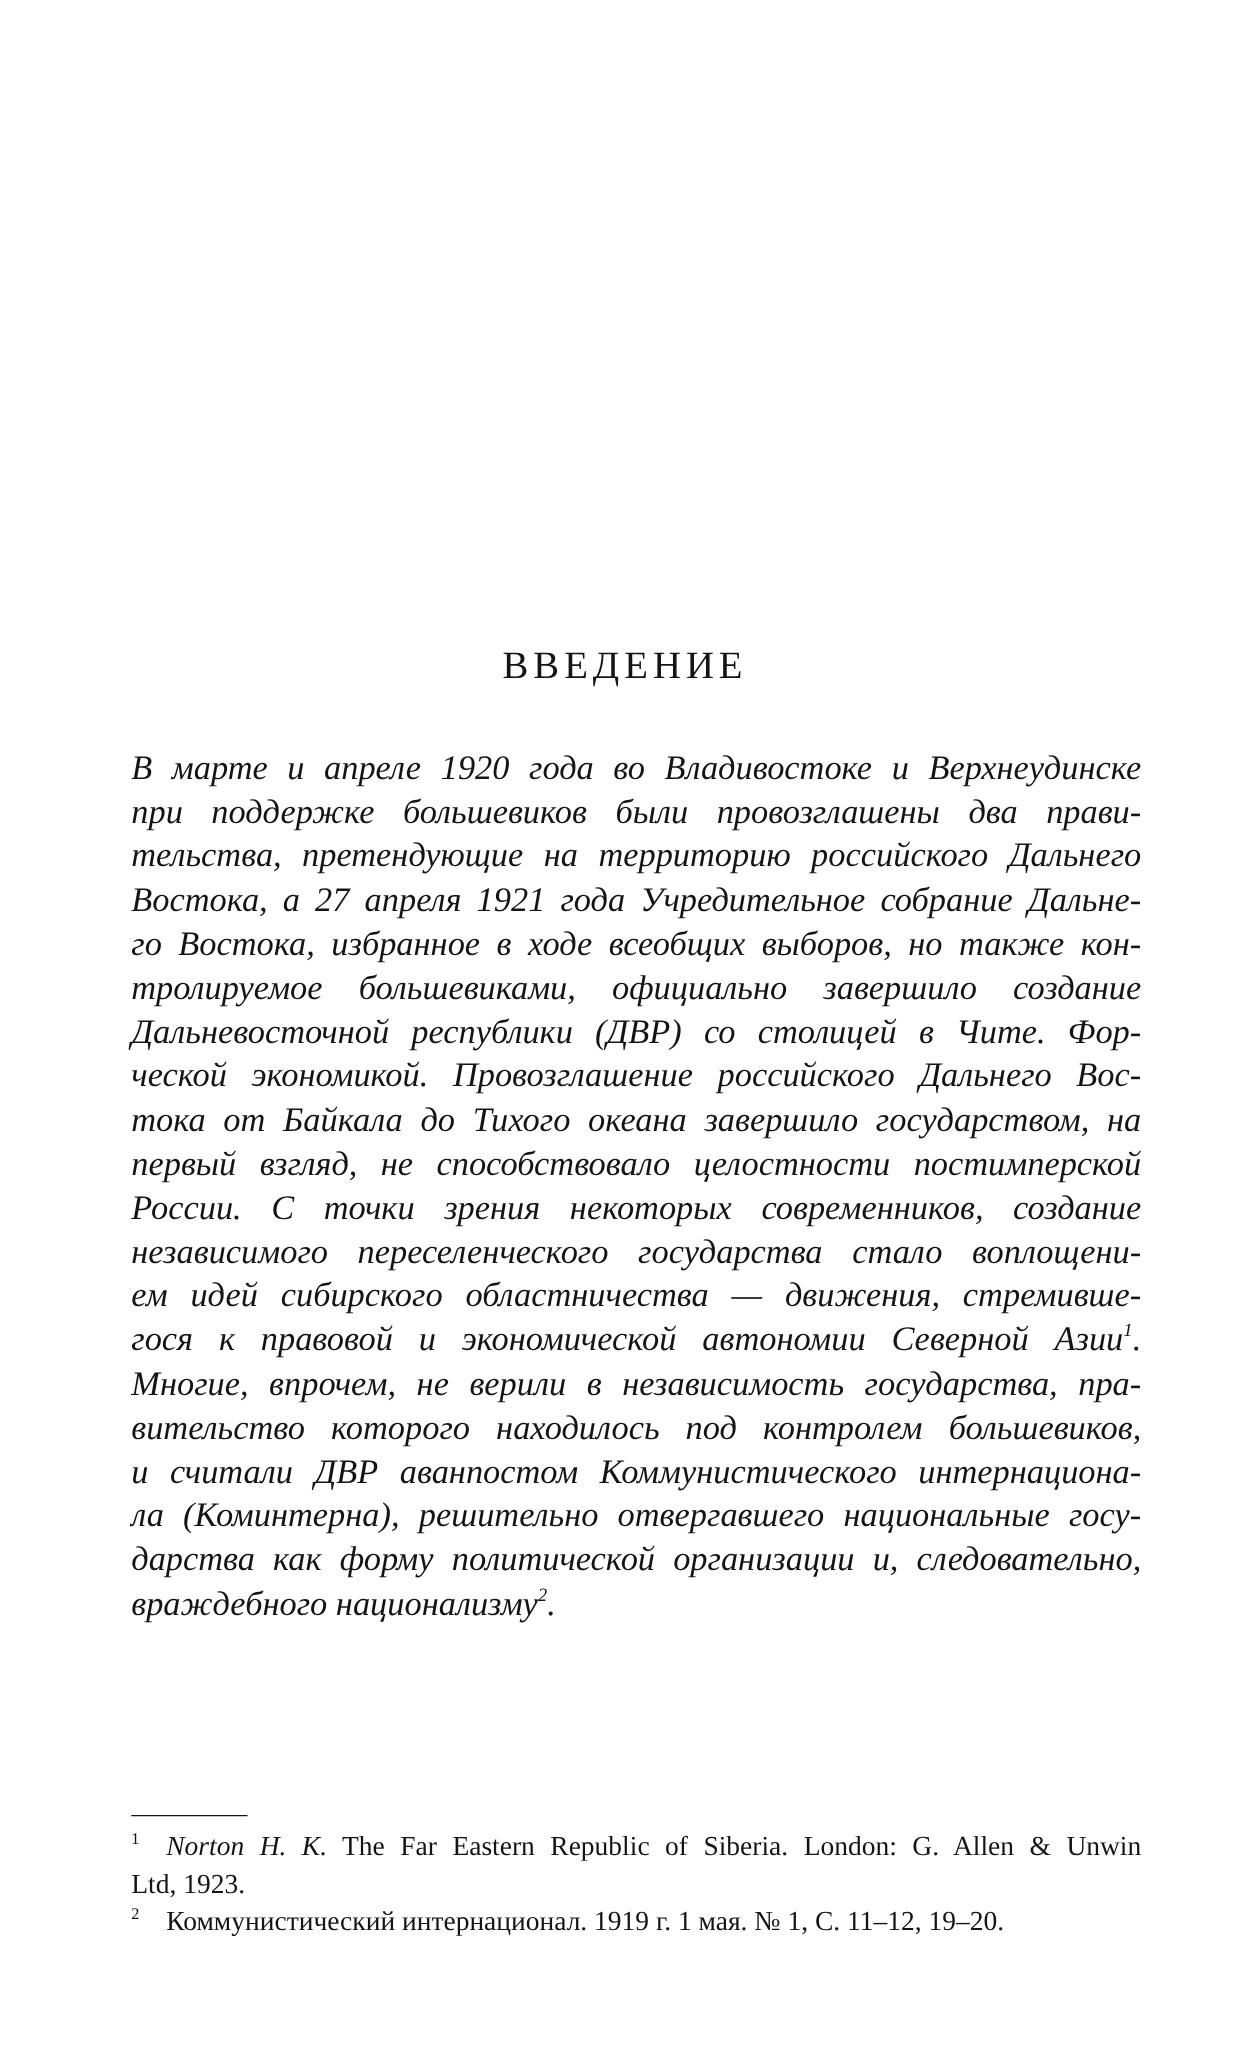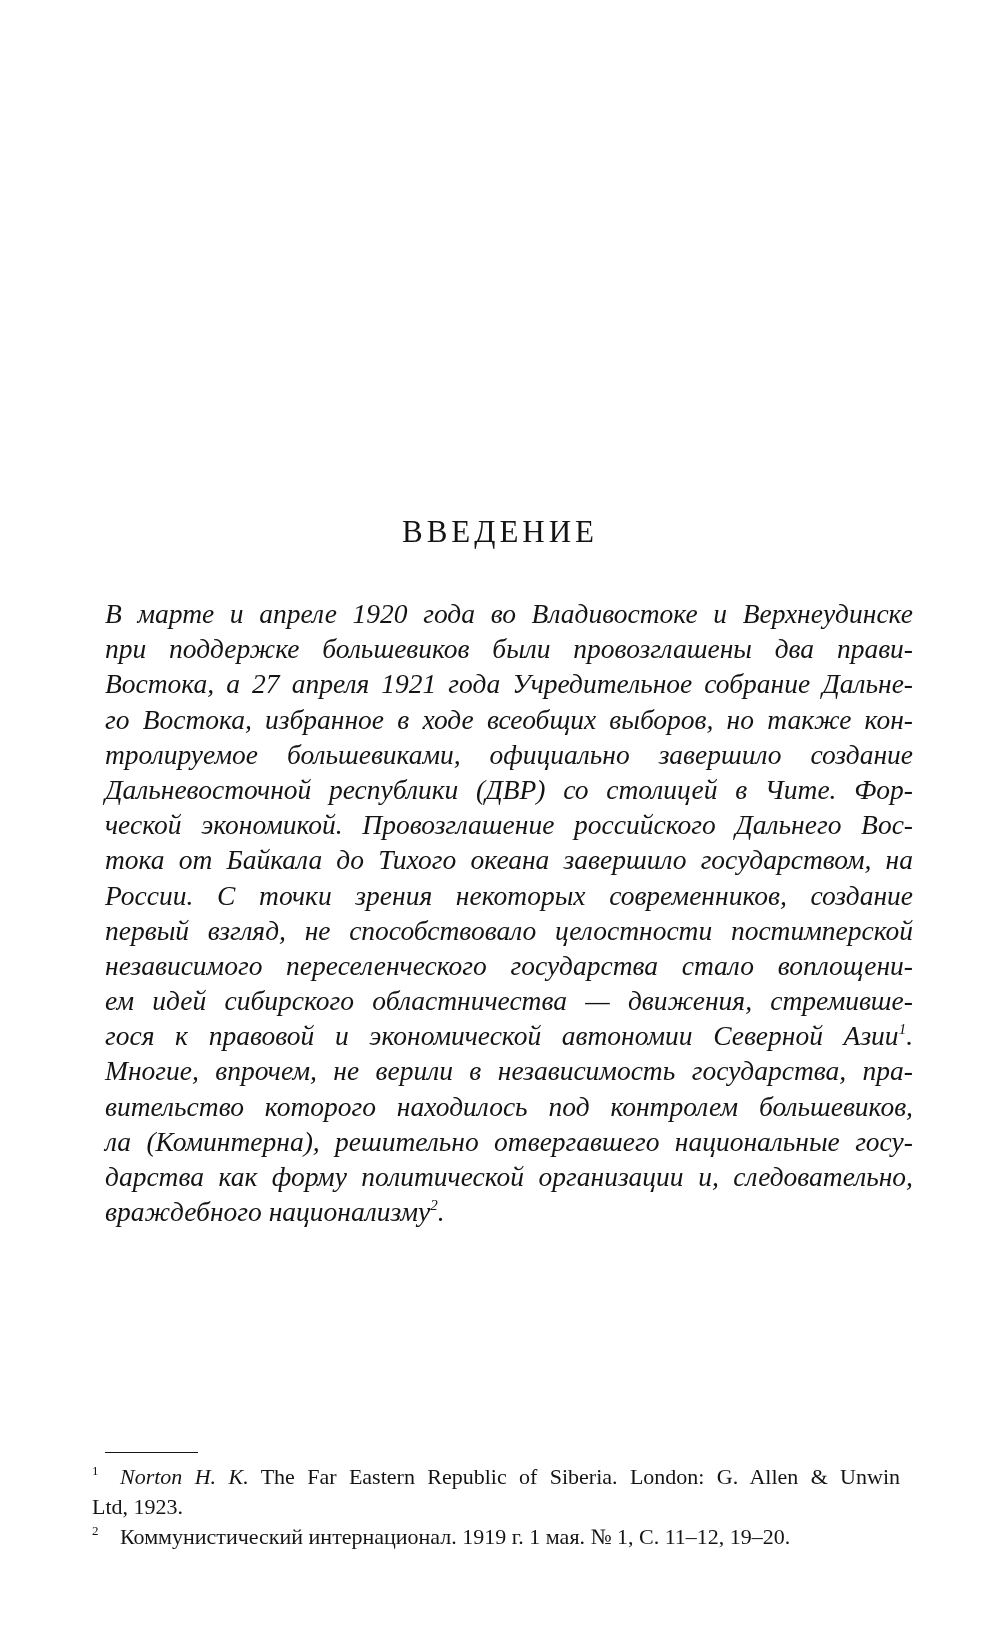--- a/index.html
+++ b/index.html
@@ -56,21 +56,21 @@
       position: absolute;
       top: 1452px;
       left: 105px;
       width: 93px;
       height: 0;
       border-top: 1.5px solid #141414;
     }
     .footnotes {
       position: absolute;
       top: 1462px;
-      left: 92px;
+      left: 105px;
       width: 808px;
       font-size: 22px;
       line-height: 30px;
     }
     .footnote .fn-line {
       display: block;
       white-space: nowrap;
     }
     .footnote .fn-line.justify {
       text-align: justify;
@@ -88,33 +88,35 @@
     }
   </style>
 </head>
 <body>
 
 <h1 class="chapter-title">ВВЕДЕНИЕ</h1>
 
 <div class="body-text">
   <span class="line">В марте и апреле 1920 года во Владивостоке и Верхнеудинске</span>
   <span class="line">при поддержке большевиков были провозглашены два прави-</span>
+  <span class="line">тельства, претендующие на территорию российского Дальнего</span>
   <span class="line">Востока, а 27 апреля 1921 года Учредительное собрание Дальне-</span>
   <span class="line">го Востока, избранное в ходе всеобщих выборов, но также кон-</span>
   <span class="line">тролируемое большевиками, официально завершило создание</span>
   <span class="line">Дальневосточной республики (ДВР) со столицей в Чите. Фор-</span>
   <span class="line">ческой экономикой. Провозглашение российского Дальнего Вос-</span>
   <span class="line">тока от Байкала до Тихого океана завершило государством, на</span>
+  <span class="line">первый взгляд, не способствовало целостности постимперской</span>
   <span class="line">России. С точки зрения некоторых современников, создание</span>
-  <span class="line">первый взгляд, не способствовало целостности постимперской</span>
   <span class="line">независимого переселенческого государства стало воплощени-</span>
   <span class="line">ем идей сибирского областничества — движения, стремивше-</span>
   <span class="line"><span>гося к правовой и экономической автономии Северной Азии</span><sup>1</sup><span>.</span></span>
   <span class="line">Многие, впрочем, не верили в независимость государства, пра-</span>
   <span class="line">вительство которого находилось под контролем большевиков,</span>
+  <span class="line">и считали ДВР аванпостом Коммунистического интернациона-</span>
   <span class="line">ла (Коминтерна), решительно отвергавшего национальные госу-</span>
   <span class="line">дарства как форму политической организации и, следовательно,</span>
   <span class="line last"><span>враждебного национализму</span><sup>2</sup><span>.</span></span>
 </div>
 
 <div class="footnote-rule"></div>
 
 <div class="footnotes">
   <div class="footnote">
     <span class="fn-line justify"><span class="fn-num">1</span><span class="fn-author">Norton H. K.</span> <span>The Far Eastern Republic of Siberia. London: G. Allen &amp; Unwin</span></span>

